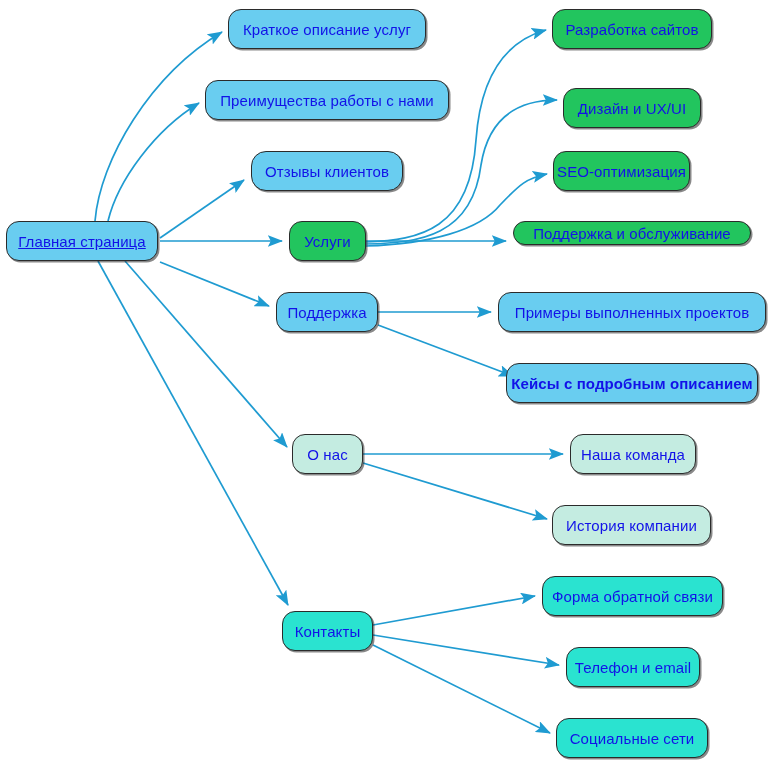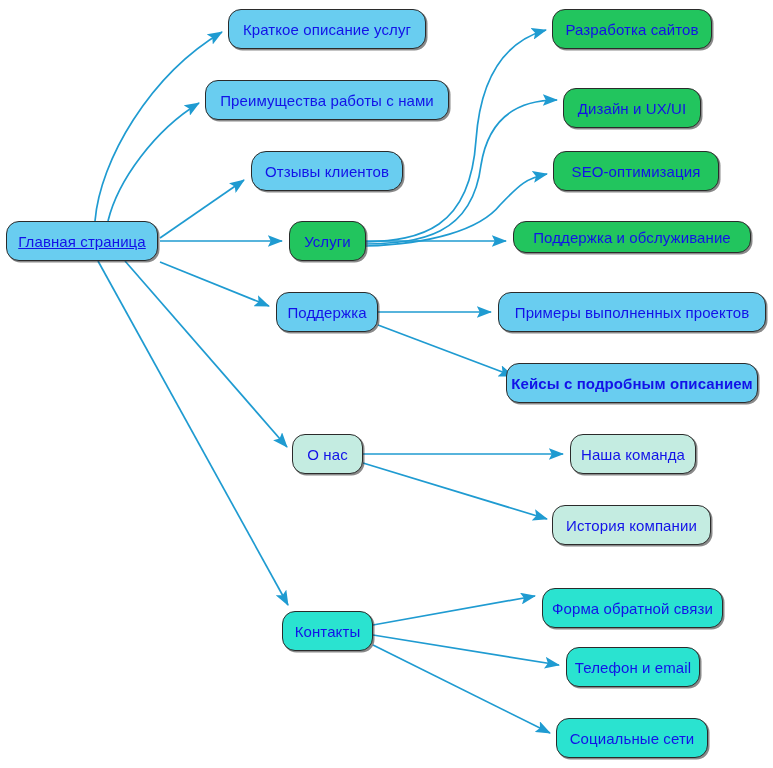--- a/index.html
+++ b/index.html
@@ -101,25 +101,25 @@
   </div>
 
   <div class="node tier-light" style="left:552px;top:9px;width:160px;height:40px;">
     <span>Разработка сайтов</span>
   </div>
 
   <div class="node tier-light" style="left:563px;top:88px;width:138px;height:40px;">
     <span>Дизайн и UX/UI</span>
   </div>
 
-  <div class="node tier-light" style="left:553px;top:151px;width:166px;height:40px;">
+  <div class="node tier-light" style="left:553px;top:151px;width:137px;height:40px;">
     <span>SEO-оптимизация</span>
   </div>
 
-  <div class="node tier-light" style="left:513px;top:221px;width:238px;height:32px;">
+  <div class="node tier-light" style="left:513px;top:221px;width:238px;height:24px;">
     <span>Поддержка и обслуживание</span>
   </div>
 
   <div class="node tier-one" style="left:276px;top:292px;width:102px;height:40px;">
     <span>Поддержка</span>
   </div>
 
   <div class="node tier-one" style="left:498px;top:292px;width:268px;height:40px;">
     <span>Примеры выполненных проектов</span>
   </div>
@@ -137,21 +137,21 @@
   </div>
 
   <div class="node tier-mint" style="left:552px;top:505px;width:159px;height:40px;">
     <span>История компании</span>
   </div>
 
   <div class="node tier-turq" style="left:282px;top:611px;width:91px;height:40px;">
     <span>Контакты</span>
   </div>
 
-  <div class="node tier-turq" style="left:542px;top:576px;width:181px;height:40px;margin-top:12px;">
+  <div class="node tier-turq" style="left:542px;top:576px;width:181px;height:40px;">
     <span>Форма обратной связи</span>
   </div>
 
   <div class="node tier-turq" style="left:566px;top:647px;width:134px;height:40px;">
     <span>Телефон и email</span>
   </div>
 
   <div class="node tier-turq" style="left:556px;top:718px;width:152px;height:40px;">
     <span>Социальные сети</span>
   </div>

